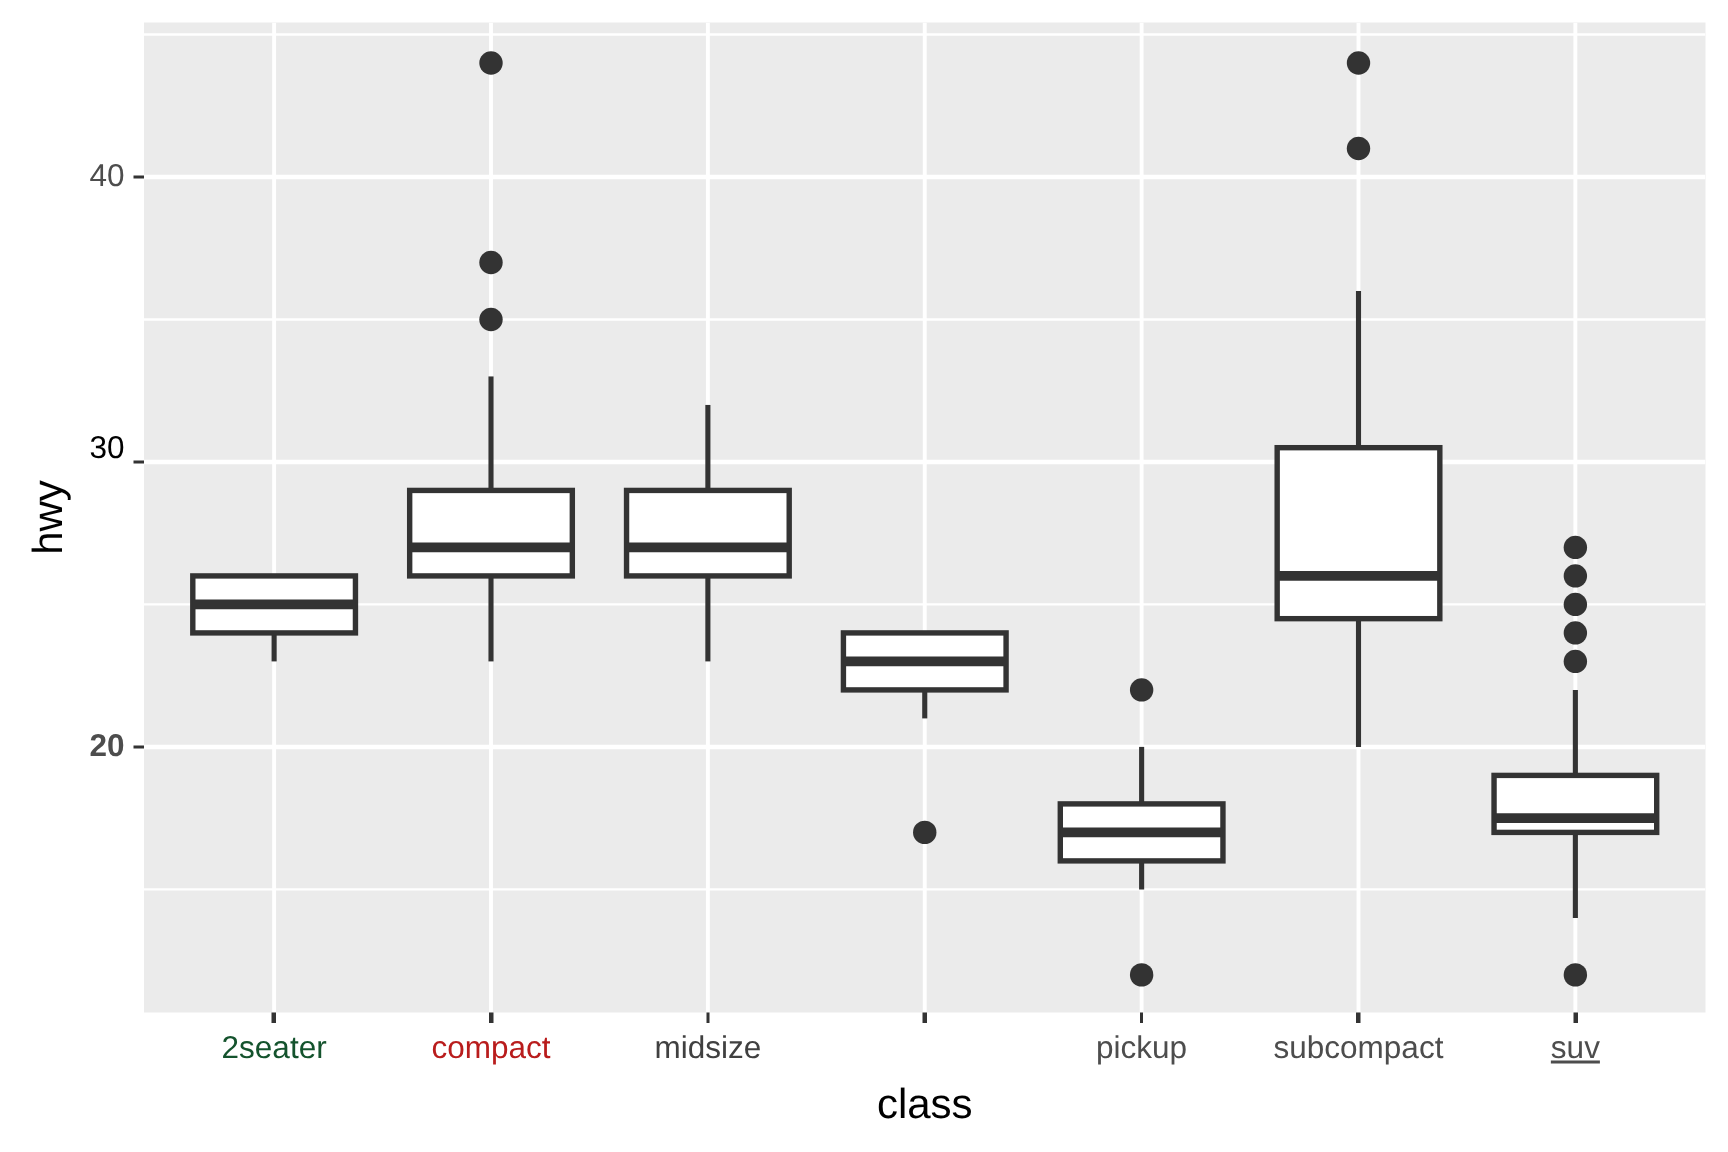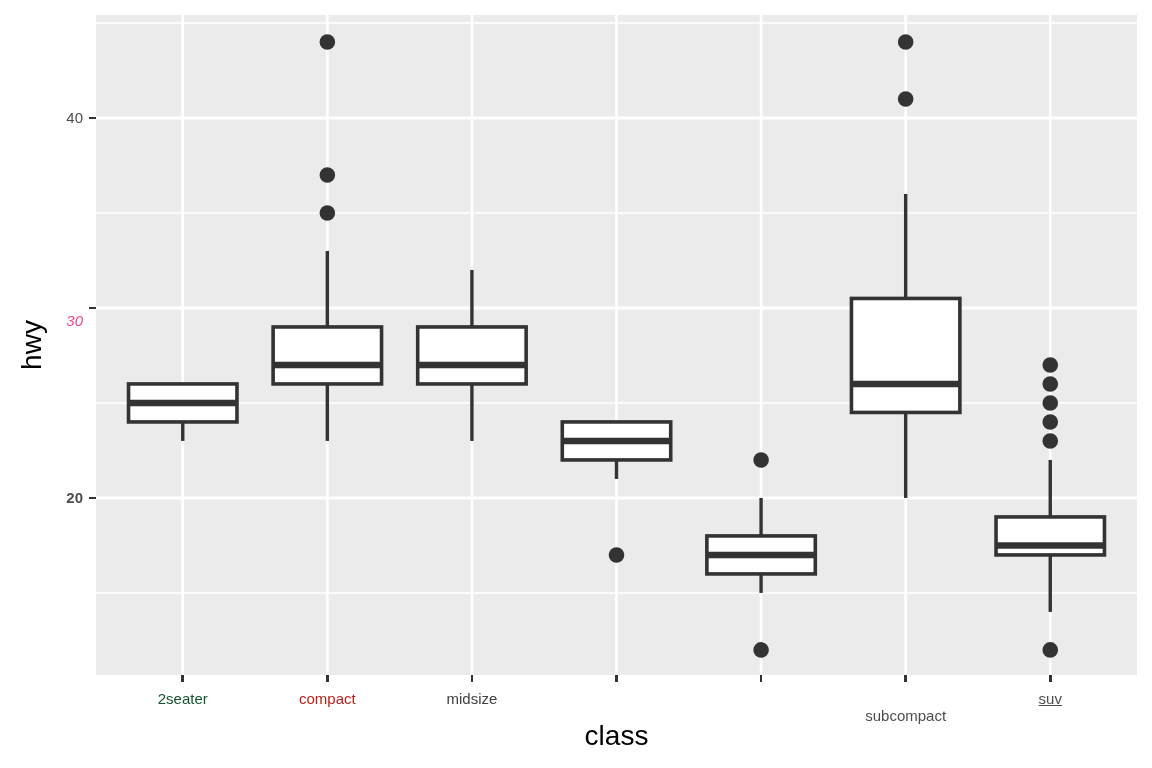--- a/index.html
+++ b/index.html
@@ -14,21 +14,21 @@
   .panel {
     position: absolute;
     left: 96px;
     top: 15px;
     width: 1041px;
     height: 660px;
   }
   .panel svg { position: absolute; left: 0; top: 0; display: block; }
   .tick-label {
     position: absolute;
-    font-size: 15px;
+    font-size: 21px;
     line-height: 28px;
     white-space: nowrap;
   }
   .y-tick-label { text-align: right; }
   .x-tick-label { text-align: center; }
   .tick-mark { position: absolute; }
   .axis-title {
     position: absolute;
     font-size: 28px;
     line-height: 30px;
@@ -103,28 +103,29 @@
         <circle cx="954.25" cy="349.9481865284974" r="7.8" fill="#333333"></circle>
       </svg>
   </div>
   <div id="y-axis"></div>
   <div id="x-axis"></div>
   <div class="axis-title y" style="left: 32px; top: 345px; color: rgb(0, 0, 0);">hwy</div>
   <div class="axis-title x" style="left: 616.5px; top: 736px; color: rgb(0, 0, 0); text-align: right;">class</div>
 <div class="tick-mark" style="left: 89px; top: 496.636px; width: 7px; height: 2.6px; background: rgb(51, 51, 51);"></div>
     <div class="tick-label y-tick-label" style="left: 21px; top: 483.936px; width: 62px; color: rgb(77, 77, 77); font-weight: bold;">20</div>
     <div class="tick-mark" style="left: 89px; top: 306.653px; width: 7px; height: 2.6px; background: rgb(51, 51, 51);"></div>
-    <div class="tick-label y-tick-label" style="left: 21px; top: 307px; width: 62px; color: #ec4899; font-style: italic;">30</div>
+    <div class="tick-label y-tick-label" style="left: 21px; top: 285px; width: 62px; color: #000000;">30</div>
     <div class="tick-mark" style="left: 89px; top: 116.671px; width: 7px; height: 2.6px; background: rgb(51, 51, 51);"></div>
     <div class="tick-label y-tick-label" style="left: 21px; top: 103.971px; width: 62px; color: rgb(77, 77, 77);">40</div>
     <div class="tick-mark" style="left: 181.45px; top: 675px; width: 2.6px; height: 7px; background: rgb(51, 51, 51);"></div>
     <div class="tick-label x-tick-label" style="left: 92.75px; top: 685px; width: 180px; color: #14532d;">2seater</div>
     <div class="tick-mark" style="left: 326.033px; top: 675px; width: 2.6px; height: 7px; background: rgb(51, 51, 51);"></div>
     <div class="tick-label x-tick-label" style="left: 237.333px; top: 685px; width: 180px; color: #b91c1c;">compact</div>
     <div class="tick-mark" style="left: 470.617px; top: 675px; width: 2.6px; height: 7px; background: rgb(51, 51, 51);"></div>
     <div class="tick-label x-tick-label" style="left: 381.917px; top: 685px; width: 180px; color: #404040;">midsize</div>
     <div class="tick-mark" style="left: 615.2px; top: 675px; width: 2.6px; height: 7px; background: rgb(51, 51, 51);"></div>
     <div class="tick-mark" style="left: 759.783px; top: 675px; width: 2.6px; height: 7px; background: rgb(51, 51, 51);"></div>
+    <div class="tick-label x-tick-label" style="left: 671.083px; top: 685px; width: 180px; color: rgb(77, 77, 77);">pickup</div>
     <div class="tick-mark" style="left: 904.367px; top: 675px; width: 2.6px; height: 7px; background: rgb(51, 51, 51);"></div>
-    <div class="tick-label x-tick-label" style="left: 815.667px; top: 685px; width: 180px; color: rgb(77, 77, 77); margin-top: 17px;">subcompact</div>
+    <div class="tick-label x-tick-label" style="left: 815.667px; top: 685px; width: 180px; color: rgb(77, 77, 77);">subcompact</div>
     <div class="tick-mark" style="left: 1048.95px; top: 675px; width: 2.6px; height: 7px; background: rgb(51, 51, 51);"></div>
     <div class="tick-label x-tick-label" style="left: 960.25px; top: 685px; width: 180px; color: rgb(77, 77, 77); text-decoration: underline;">suv</div>
   </div>
 
 </body></html>

